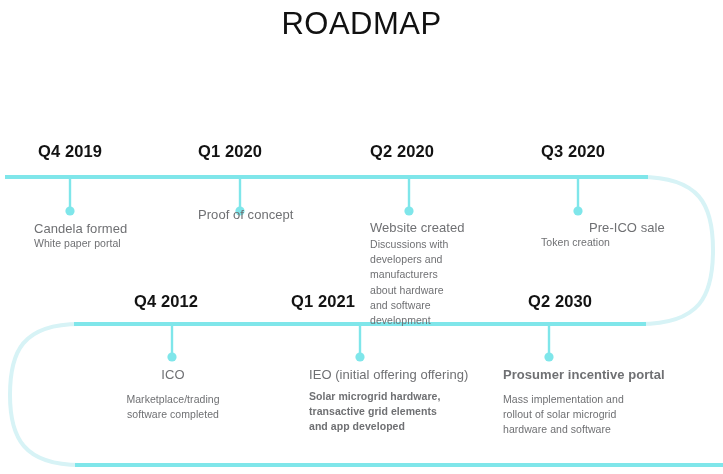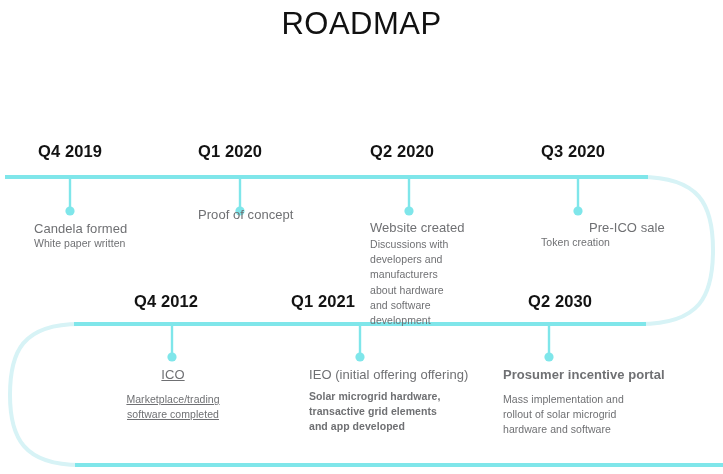--- a/index.html
+++ b/index.html
@@ -63,21 +63,20 @@
   }
   .ms-body {
     position: absolute;
     font-size: 10.5px;
     color: #6f7073;
     line-height: 15.2px;
     letter-spacing: 0.05px;
   }
   .ms-body.center, .ms-head.center {
     text-align: center;
-    text-decoration: underline;
   }
 </style>
 </head>
 <body>
 
 <div id="roadmap-root">
 
   <div class="page-title">ROADMAP</div>
 
   <svg id="track-svg" viewBox="0 0 723 474" width="723" height="474" xmlns="http://www.w3.org/2000/svg">
@@ -117,21 +116,21 @@
     </g>
     <g>
       <line x1="549" y1="324" x2="549" y2="355" stroke="#7FE6EA" stroke-width="2.4"></line>
       <circle cx="549" cy="357" r="4.6" fill="#7FE6EA"></circle>
     </g>
   </svg>
 
   <div class="milestone">
     <div class="ms-quarter" style="left:38px; top:142px;">Q4 2019</div>
     <div class="ms-head" style="left:34px; top:221px;">Candela formed</div>
-    <div class="ms-body" style="left:34px; top:236px; width:160px;">White paper written</div>
+    <div class="ms-body" style="left:34px; top:236px; width:160px;">White paper portal</div>
   </div>
 
   <div class="milestone">
     <div class="ms-quarter" style="left:198px; top:142px;">Q1 2020</div>
     <div class="ms-head" style="left:198px; top:207px;">Proof of concept</div>
   </div>
 
   <div class="milestone">
     <div class="ms-quarter" style="left:370px; top:142px;">Q2 2020</div>
     <div class="ms-head" style="left:370px; top:220px;">Website created</div>

